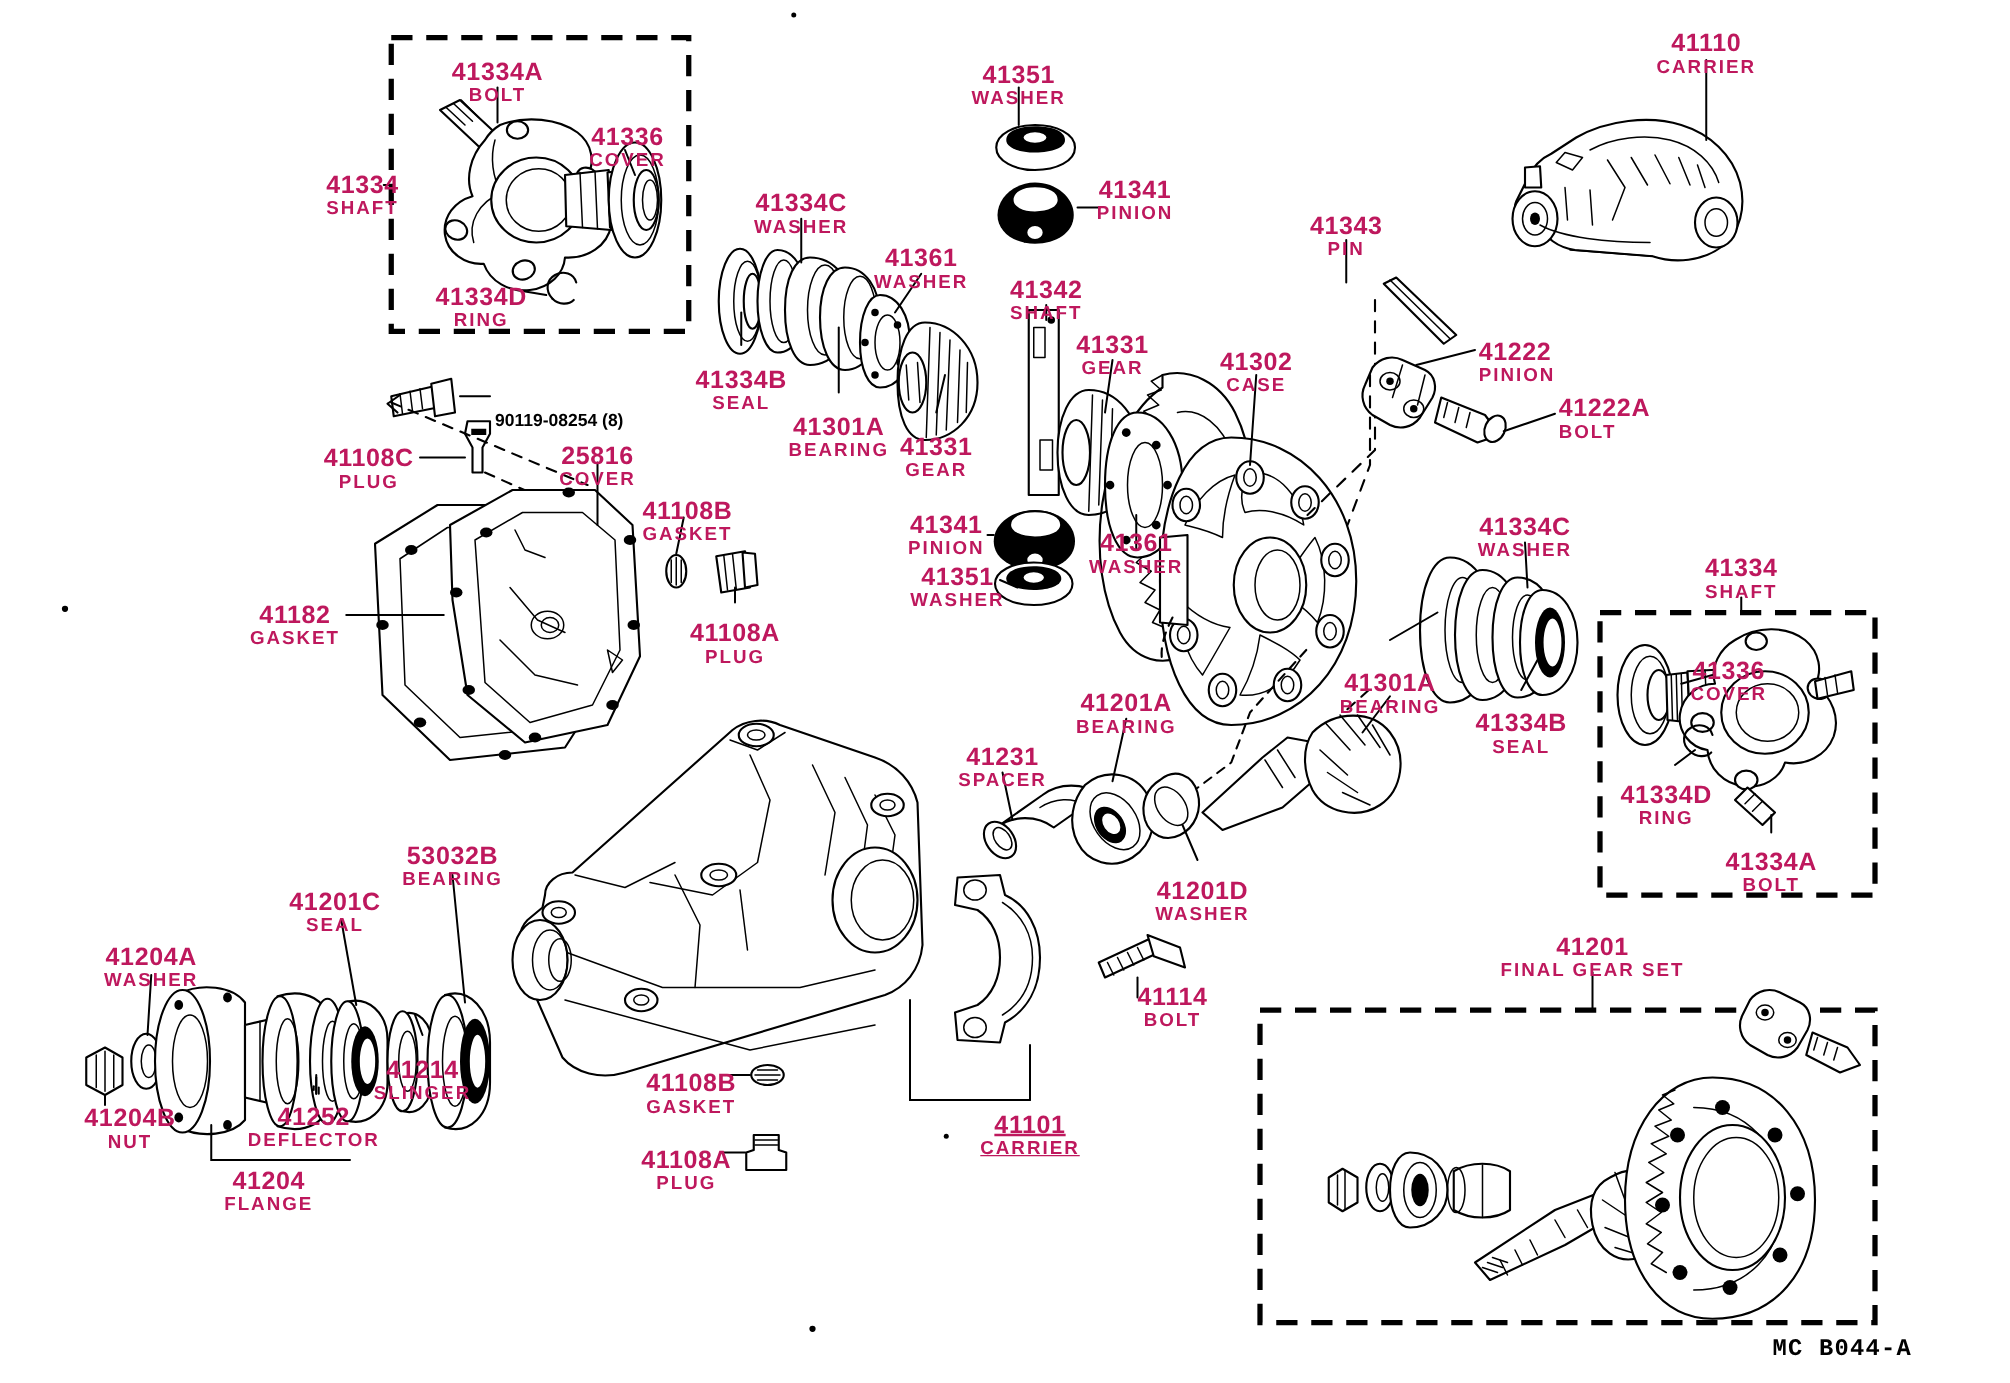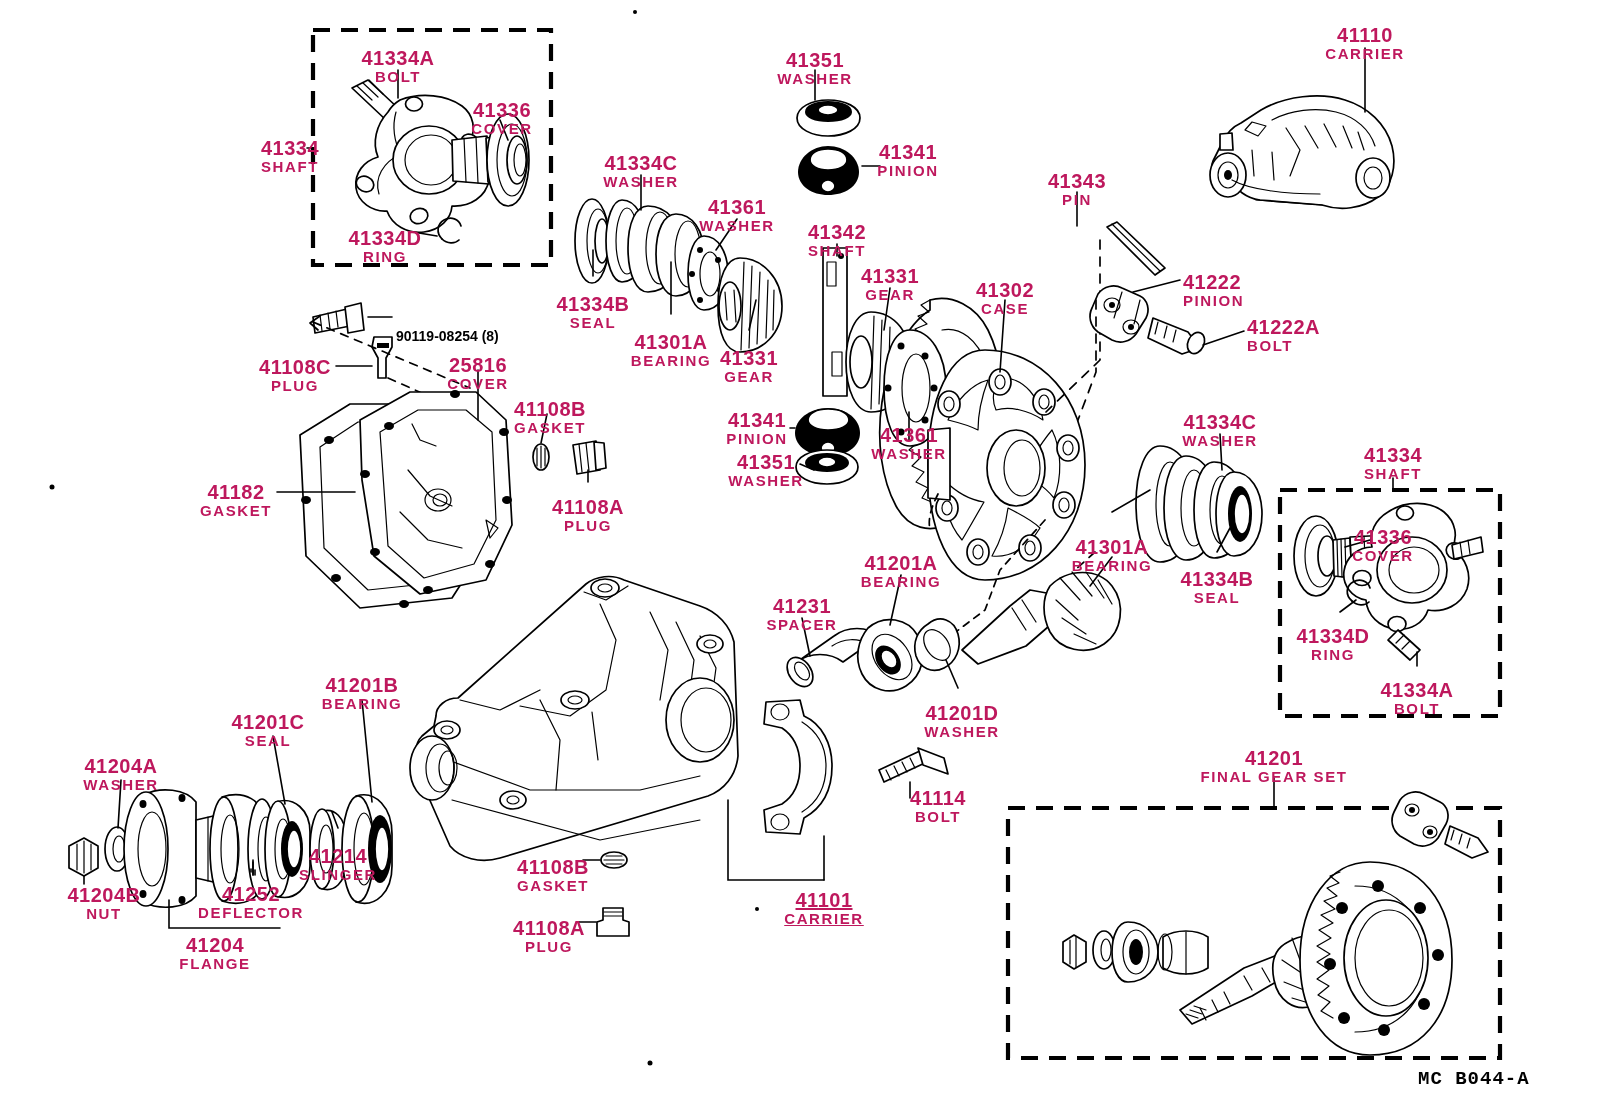--- a/index.html
+++ b/index.html
@@ -874,21 +874,21 @@
       </div>
       <div class="label ctr" style="left: 910px; top: 788px; margin-left: 28px;">
         <span class="num">41114</span>
         <span class="desc">BOLT</span>
       </div>
       <div class="label ctr" style="left: 824px; top: 890px; text-decoration: underline;">
         <span class="num">41101</span>
         <span class="desc">CARRIER</span>
       </div>
       <div class="label ctr" style="left: 362px; top: 675px;">
-        <span class="num">41201B</span>
+        <span class="num">53032B</span>
         <span class="desc">BEARING</span>
       </div>
       <div class="label ctr" style="left: 268px; top: 712px;">
         <span class="num">41201C</span>
         <span class="desc">SEAL</span>
       </div>
       <div class="label ctr" style="left: 121px; top: 756px;">
         <span class="num">41204A</span>
         <span class="desc">WASHER</span>
       </div>

